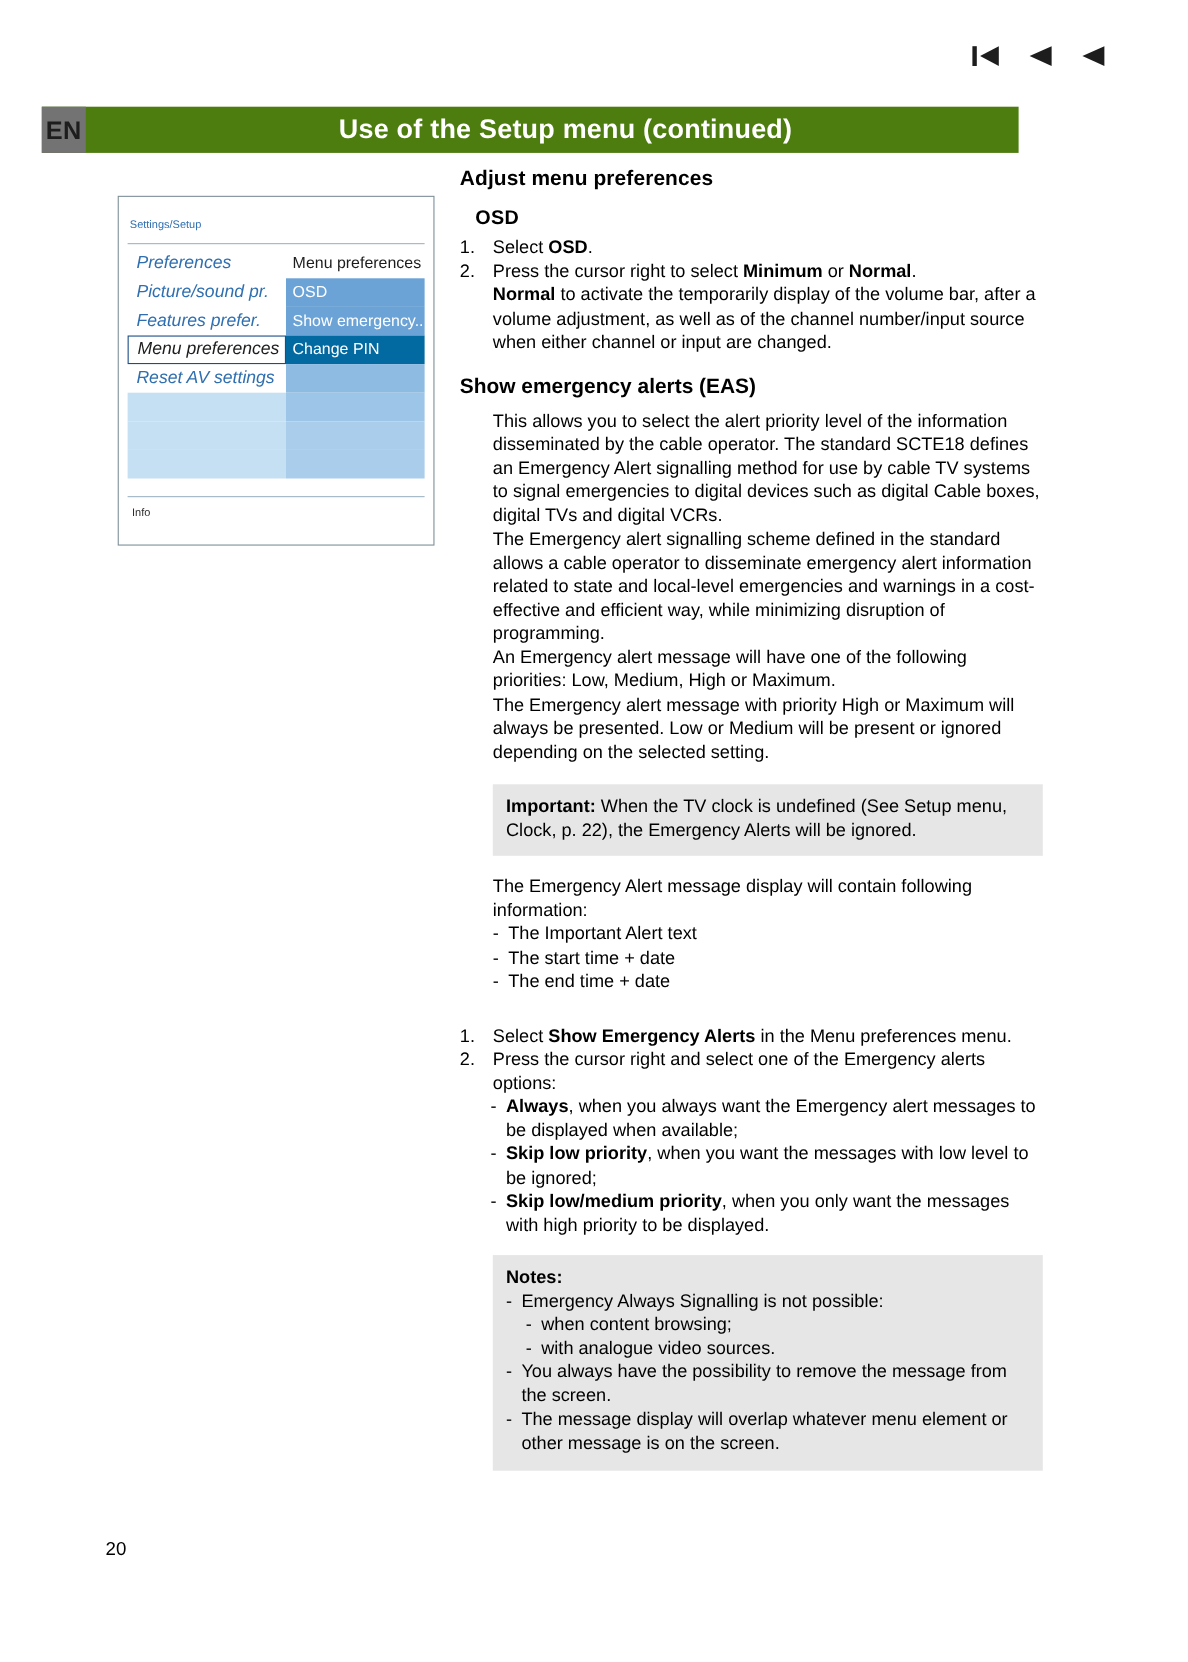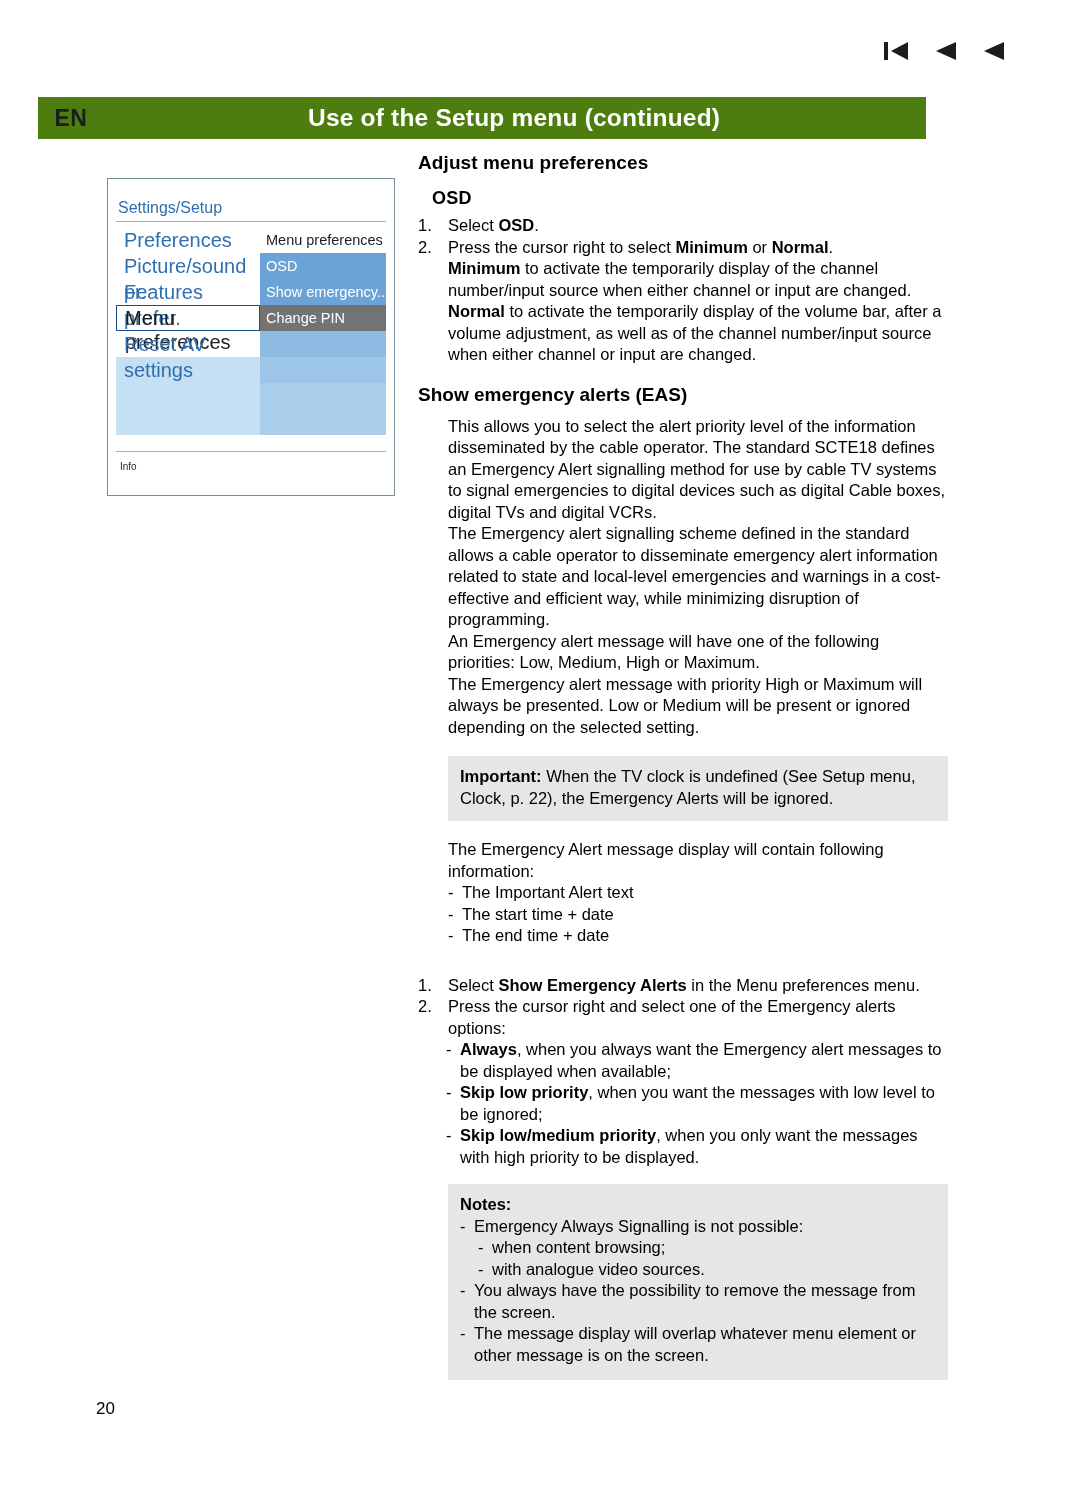--- a/index.html
+++ b/index.html
@@ -35,23 +35,23 @@
     width: 888px;
     height: 42px;
     background: #4d7c0f;
     display: flex;
     align-items: center;
   }
   .header-lang {
     position: absolute;
     left: 38px;
     top: 97px;
-    width: 66px;
+    width: 40px;
     height: 42px;
-    background: #4d7c0f;
+    background: #737373;
     color: #1d1d1d;
     font-weight: bold;
     font-size: 23px;
     display: flex;
     align-items: center;
     justify-content: center;
     letter-spacing: 0.5px;
   }
   .header-title {
     color: #ffffff;
@@ -69,44 +69,45 @@
     width: 288px;
     height: 318px;
     border: 1px solid #7d8f99;
     background: #ffffff;
     box-sizing: border-box;
   }
   .osd-title {
     position: absolute;
     left: 10px;
     top: 20px;
-    font-size: 16px;
+    font-size: 10px;
     color: #2f6fb0;
   }
   .osd-rule {
     position: absolute;
     left: 8px;
     top: 42px;
     width: 270px;
     height: 1px;
     background: #9fb4c2;
   }
   .osd-leftcol {
     position: absolute;
     left: 8px;
     top: 48px;
     width: 144px;
   }
   .osd-item {
     height: 26px;
     line-height: 26px;
-    font-size: 20px;
+    font-size: 16px;
     padding-left: 8px;
     color: #2f6fb0;
     box-sizing: border-box;
+    font-style: italic;
   }
   .osd-item.sel {
     background: #ffffff;
     border: 1px solid #1b4e86;
     color: #1d1d1d;
     height: 26px;
     line-height: 24px;
   }
   .osd-rightcol {
     position: absolute;
@@ -120,21 +121,21 @@
     font-size: 14.5px;
     padding-left: 6px;
     color: #1d1d1d;
     box-sizing: border-box;
   }
   .osd-ritem.blue {
     background: #6ba3d6;
     color: #ffffff;
   }
   .osd-ritem.blue2 {
-    background: #737373;
+    background: #0369a1;
     color: #ffffff;
   }
   .osd-ritem.fill {
     background: #8dbbe2;
   }
   .osd-ritem.fill2 {
     background: #9cc5e7;
   }
   .osd-ritem.fill3 {
     background: #a9cdeb;
@@ -318,21 +319,20 @@
     <div class="li">
       <span class="num">1.</span>
       <span class="body"><span>Select </span><b>OSD</b><span>.</span></span>
     </div>
     <div class="li">
       <span class="num">2.</span>
       <span class="body"><span>Press the cursor right to select </span><b>Minimum</b><span> or </span><b>Normal</b><span>.</span></span>
     </div>
   </div>
 
-  <div class="p"><b>Minimum</b><span> to activate the temporarily display of the channel number/input source when either channel or input are changed.</span></div>
   <div class="p"><b>Normal</b><span> to activate the temporarily display of the volume bar, after a volume adjustment, as well as of the channel number/input source when either channel or input are changed.</span></div>
 
   <h2 class="sec2">Show emergency alerts (EAS)</h2>
 
   <div class="para">This allows you to select the alert priority level of the information disseminated by the cable operator. The standard SCTE18 defines an Emergency Alert signalling method for use by cable TV systems to signal emergencies to digital devices such as digital Cable boxes, digital TVs and digital VCRs.</div>
   <div class="para">The Emergency alert signalling scheme defined in the standard allows a cable operator to disseminate emergency alert information related to state and local-level emergencies and warnings in a cost-effective and efficient way, while minimizing disruption of programming.</div>
   <div class="para">An Emergency alert message will have one of the following priorities: Low, Medium, High or Maximum.</div>
   <div class="para">The Emergency alert message with priority High or Maximum will always be presented. Low or Medium will be present or ignored depending on the selected setting.</div>
 
   <div class="callout"><b>Important:</b><span> When the TV clock is undefined (See Setup menu, Clock, p. 22), the Emergency Alerts will be ignored.</span></div>

